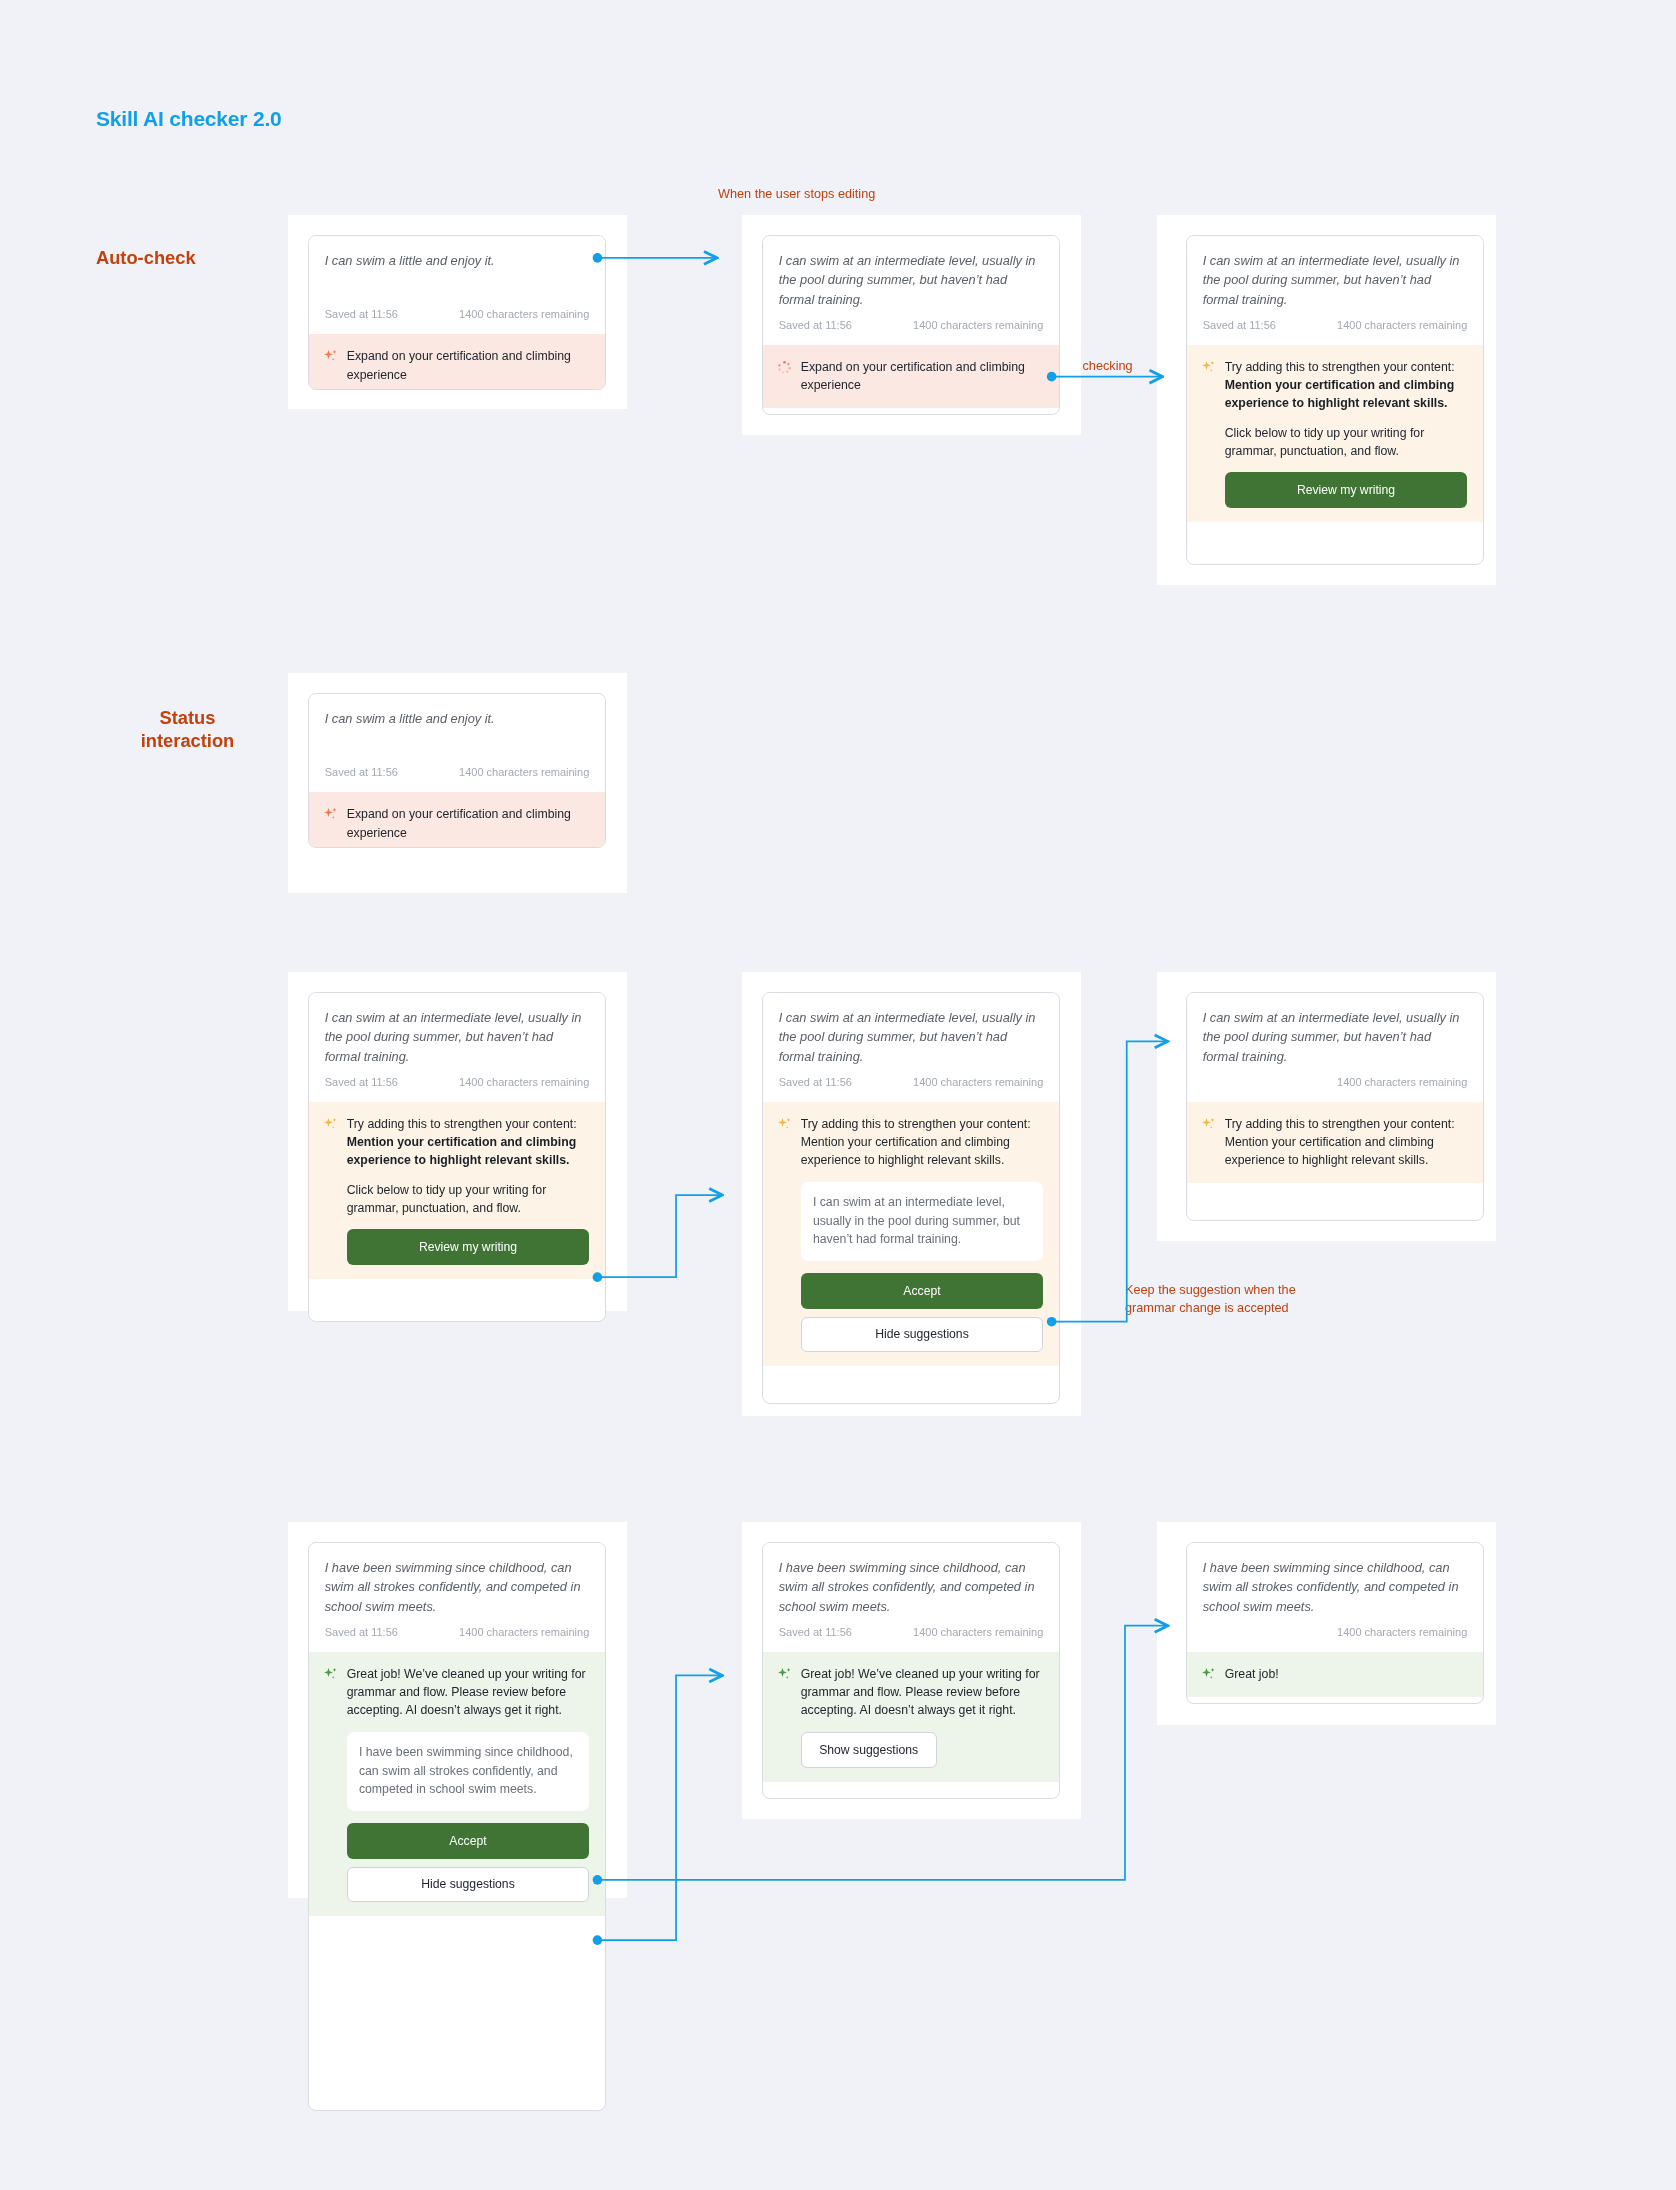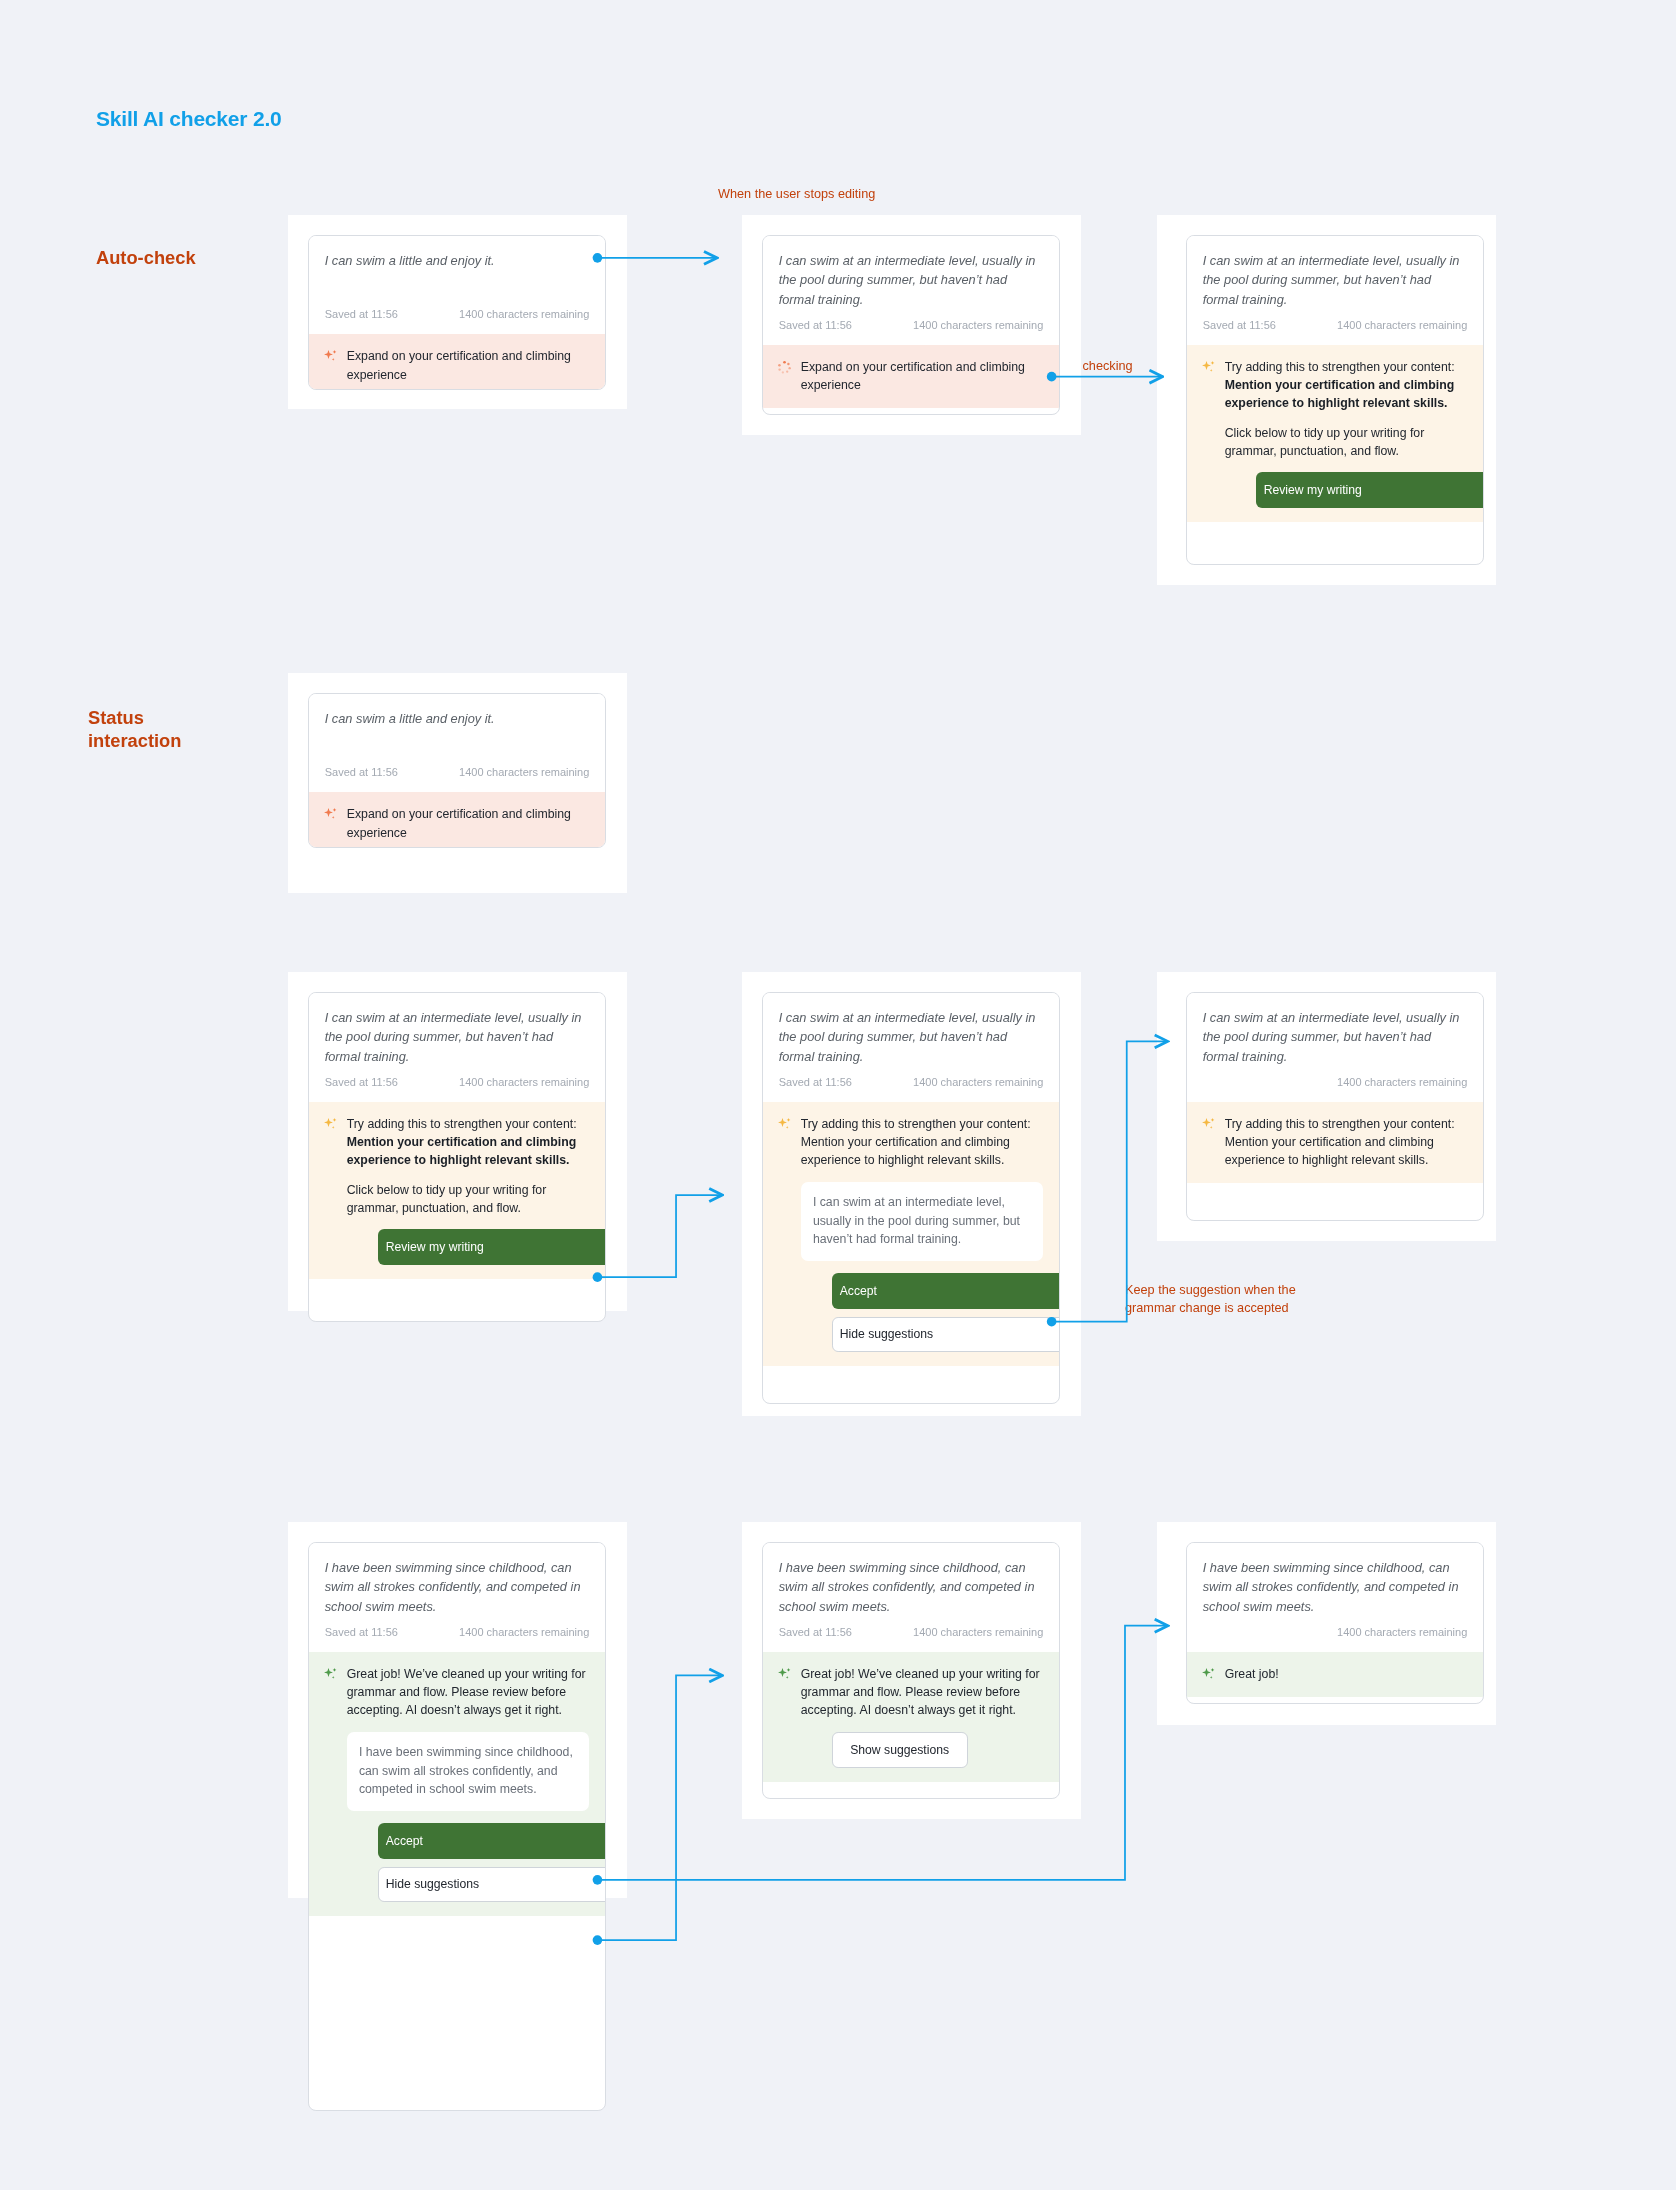--- a/index.html
+++ b/index.html
@@ -112,29 +112,28 @@
     margin-top: 12.2px;
     font-size: 12.3px;
     line-height: 1.52;
     color: #6a7079;
   }
 
   
   .btn {
     display: block;
     width: 100%;
-    text-align: left;
+    text-align: center;
     font-size: 12.2px;
     border-radius: 6.1px;
     padding: 9.6px 7px;
     margin-top: 12.2px;
     cursor: pointer;
     border: 0.9px solid transparent;
     font-family: "Liberation Sans", sans-serif;
-    margin-left: 31px;
   }
   .btn.primary {
     background: #3f7434;
     color: #ffffff;
   }
   .btn.ghost {
     background: #ffffff;
     color: #22272f;
     border: 0.9px solid #cfd4da;
     margin-top: 7.9px;
@@ -155,21 +154,21 @@
   }
 </style>
 </head>
 <body>
 
 <div id="root">
 
   <div class="page-title">Skill AI checker 2.0</div>
 
   <div class="section-label" style="left:96px; top:218px;">Auto-check</div>
-  <div class="section-label" style="left:88px; top:678px; white-space:pre-line;">Status
+  <div class="section-label" style="left:96px; top:678px; white-space:pre-line;text-align:center;">Status
 interaction</div>
 
   <div class="annotation" style="left:718px; top:185px;">When the user stops editing</div>
   <div class="annotation" style="left:1067px; top:357px;">AI checking</div>
   <div class="annotation" style="left:1125px; top:1281px;">Keep the suggestion when the
 grammar change is accepted</div>
 
   <div class="frame" style="left:288px; top:215px; width:339px; height:194px;"></div>
   <div class="card" style="left:308px; top:235px; width:298px; height:155px;">
     <div class="card-body">

